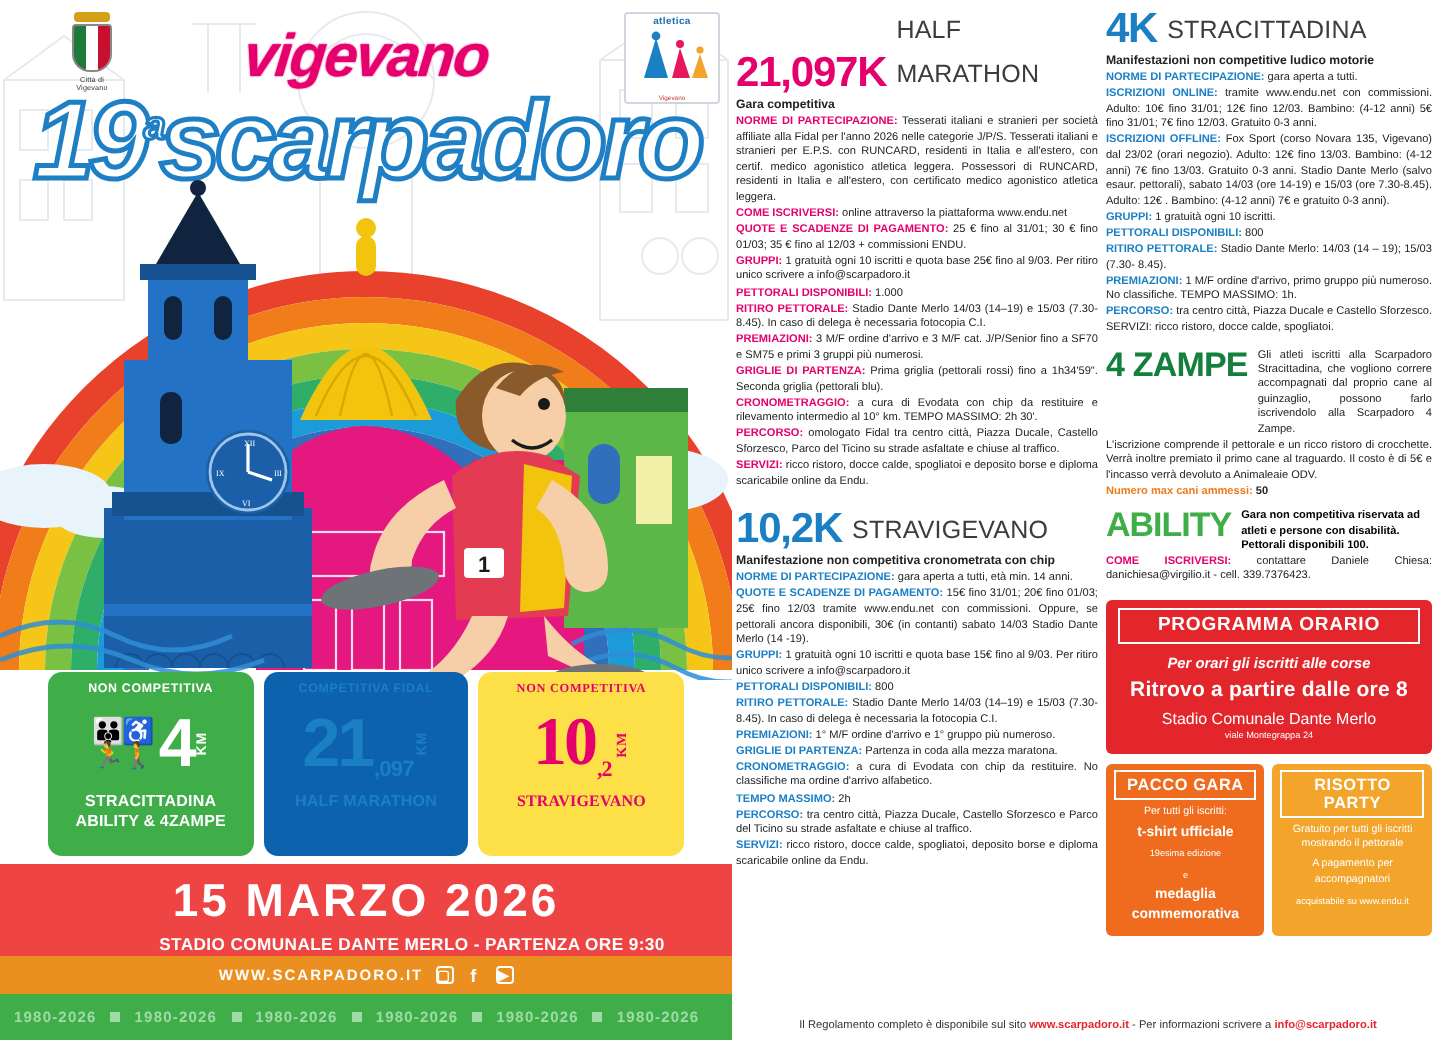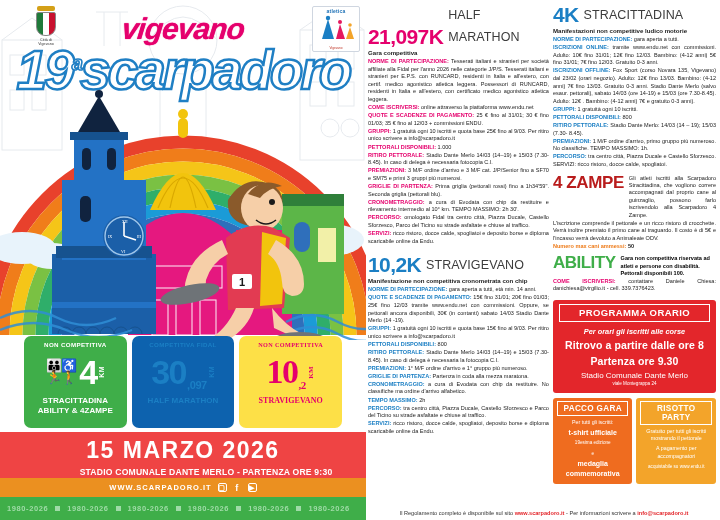--- a/index.html
+++ b/index.html
@@ -85,21 +85,21 @@
   .blue  { color:#1b7fc4; }
   .sub { font-size:6.1px; font-weight:bold; color:#222; margin:0 0 2px; }
   p.body { font-size:5.55px; line-height:7.6px; color:#222; text-align:justify; margin-bottom:.5px; }
   p.body b { font-weight:bold; }
   .lab { font-weight:bold; }
   .lab.pk { color:#e5006d; }
   .lab.bl { color:#1b7fc4; }
   .lab.or { color:#ee7b19; }
 
   .zampe-head { display:flex; gap:5px; align-items:flex-start; margin-top:6px; }
-  .zampe-head .big { font-size:17px; font-weight:bold; color:#b91c1c; letter-spacing:-.4px; white-space:nowrap; line-height:16px;}
+  .zampe-head .big { font-size:17px; font-weight:bold; color:#15803d; letter-spacing:-.4px; white-space:nowrap; line-height:16px;}
   .zampe-head p { font-size:5.55px; line-height:7.4px; text-align:justify; }
   .ability-head { display:flex; gap:5px; align-items:flex-start; margin-top:5px; }
   .ability-head .big { font-size:17px; font-weight:bold; color:#3fae49; letter-spacing:-.5px; line-height:16px; }
   .ability-head p { font-size:5.55px; line-height:7.4px; font-weight:bold; }
 
   .prog { margin-top:7px; background:#e3262b; border-radius:3px; color:#fff; text-align:center; padding:4px 6px 7px; }
   .prog .hd { border:1px solid #fff; font-size:9.5px; font-weight:bold; letter-spacing:.4px; padding:2.5px 0; }
   .prog .it { font-size:7.4px; font-style:italic; font-weight:bold; margin-top:5px; }
   .prog .l1 { font-size:10.5px; font-weight:bold; margin-top:3px; line-height:13px; letter-spacing:.1px;}
   .prog .l2 { font-size:8px; margin-top:3px; }
@@ -295,21 +295,21 @@
           <span class="bignum">4</span>
           <span class="kmv">KM</span>
         </div>
         <div class="foot"><span>STRACITTADINA</span><br>
           <span>ABILITY &amp; 4ZAMPE</span></div>
       </div>
 
       <div class="badge blue">
         <div class="kicker">COMPETITIVA FIDAL</div>
         <div class="mid">
-          <span class="bignum">30</span>
+          <span class="bignum">21</span>
           <span class="dec">,097</span>
           <span class="kmv">KM</span>
         </div>
         <div class="foot"><span>HALF MARATHON</span></div>
       </div>
 
       <div class="badge pink">
         <div class="kicker">NON COMPETITIVA</div>
         <div class="mid">
           <span class="bignum">10</span>
@@ -426,21 +426,20 @@
           <div class="big">ABILITY</div>
           <p>Gara non competitiva riservata ad atleti e persone con disabilità. Pettorali disponibili 100.</p>
         </div>
         <p class="body"><span class="lab pk">COME ISCRIVERSI:</span><span> contattare Daniele Chiesa: danichiesa@virgilio.it - cell. 339.7376423.</span></p>
       </div>
 
       <div class="prog">
         <div class="hd">PROGRAMMA ORARIO</div>
         <div class="it">Per orari gli iscritti alle corse</div>
         <div class="l1">Ritrovo a partire dalle ore 8</div>
-        <div class="l1">Partenza ore 9.30</div>
         <div class="l2">Stadio Comunale Dante Merlo</div>
         <div class="l3">viale Montegrappa 24</div>
       </div>
 
       <div class="twobox">
         <div class="bx orange">
           <div class="hd">PACCO GARA</div>
           <p>Per tutti gli iscritti:</p>
           <p class="strong">t-shirt ufficiale</p>
           <p class="small">19esima edizione</p>

